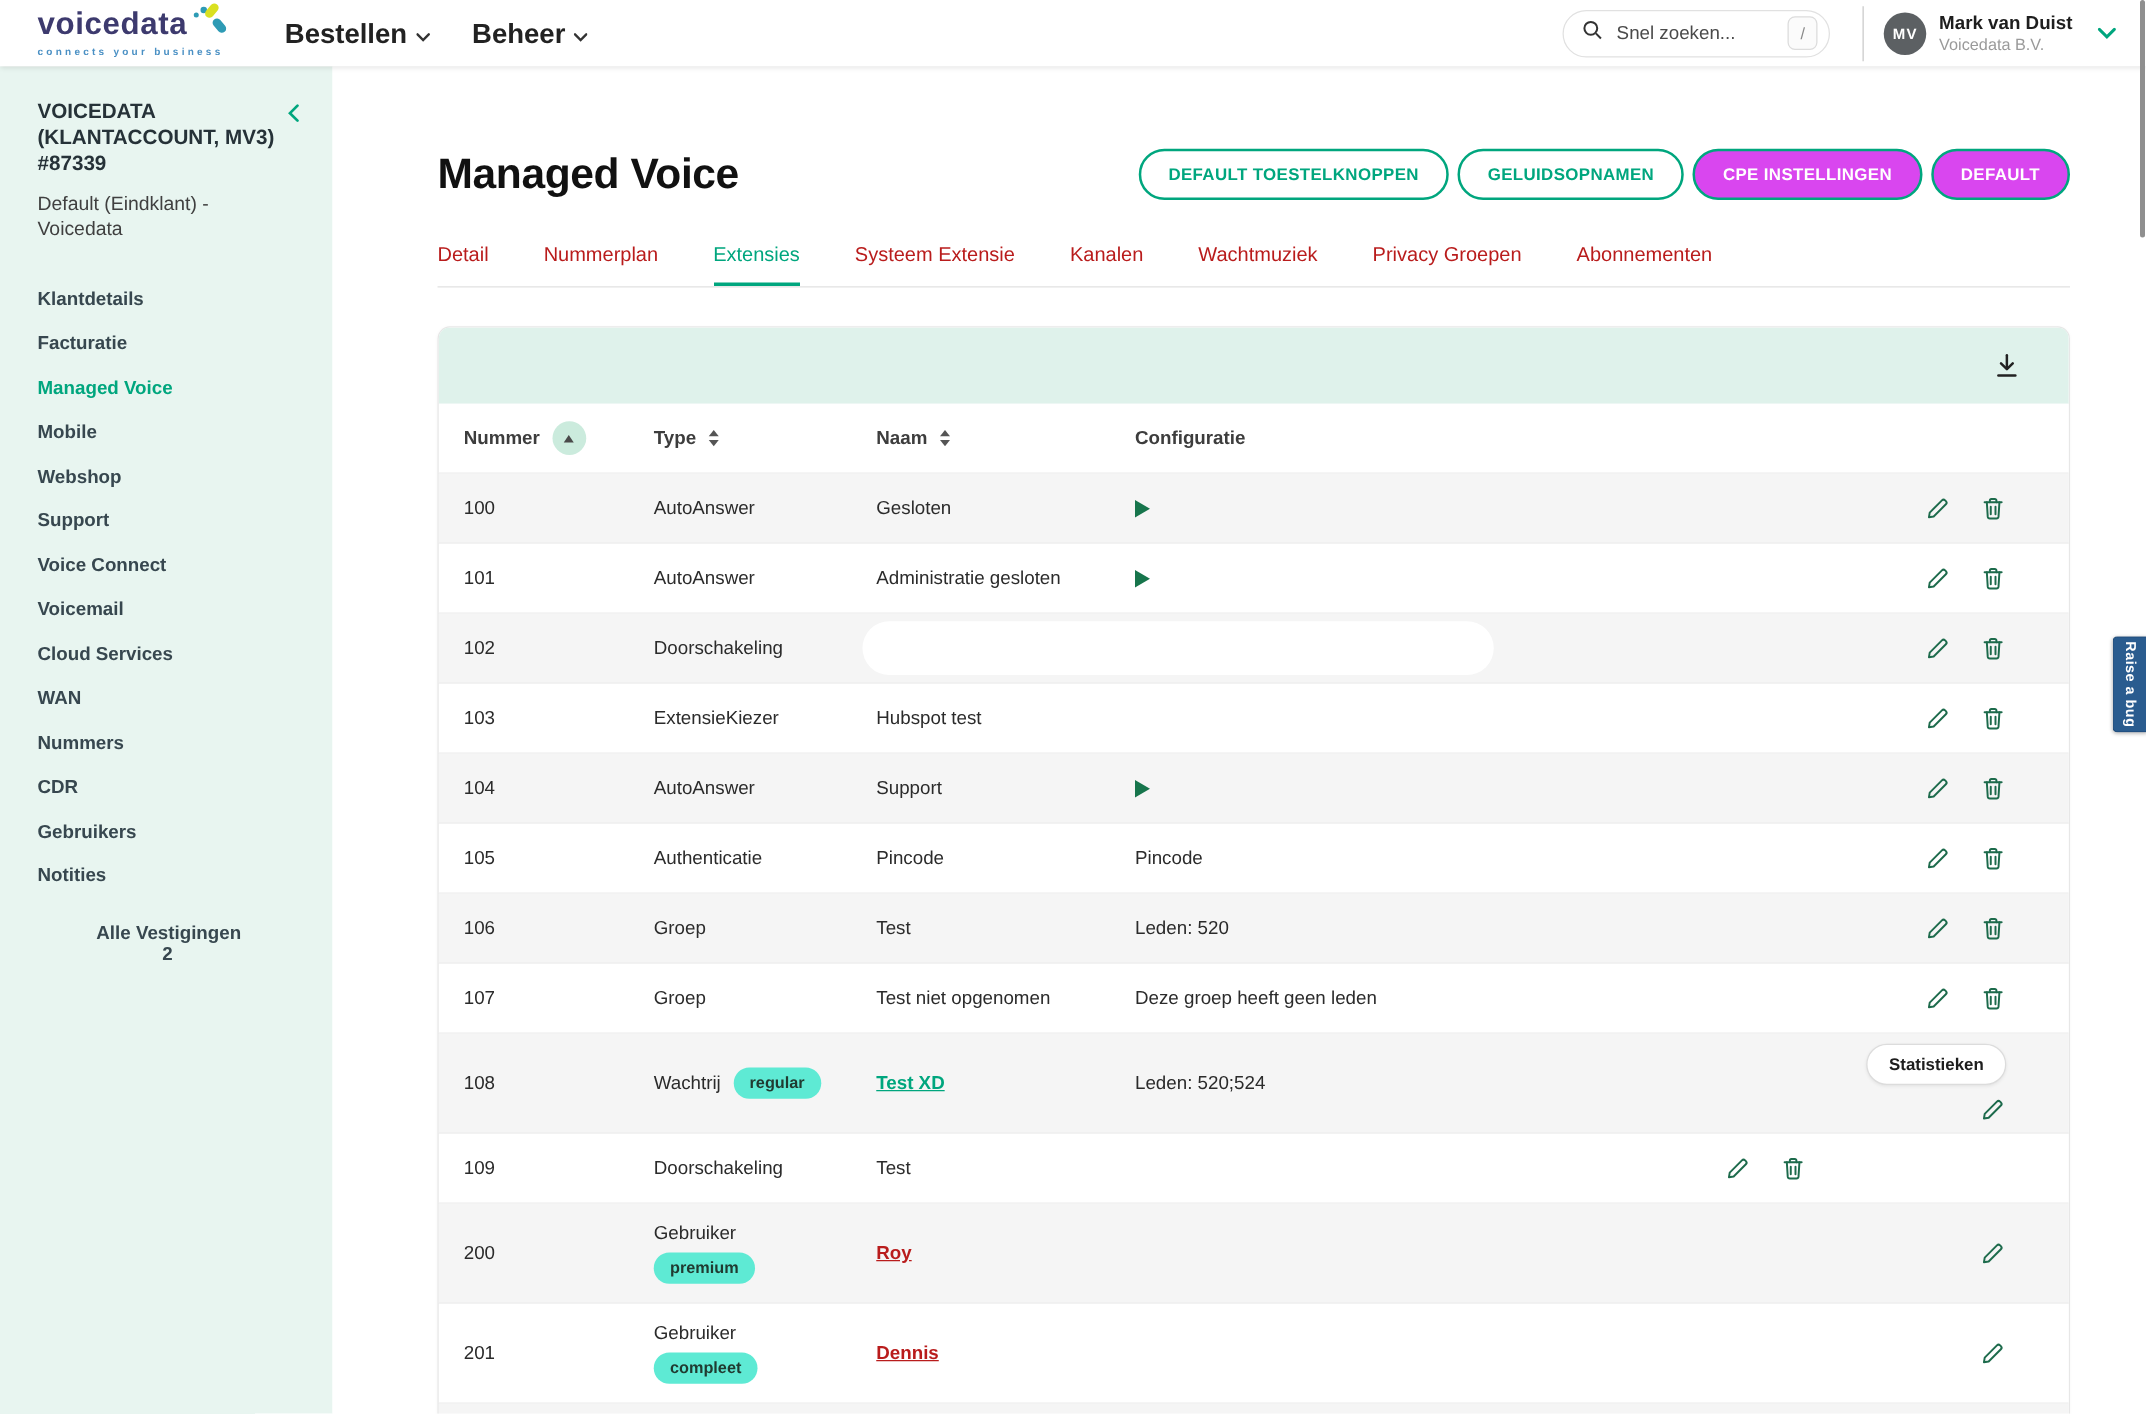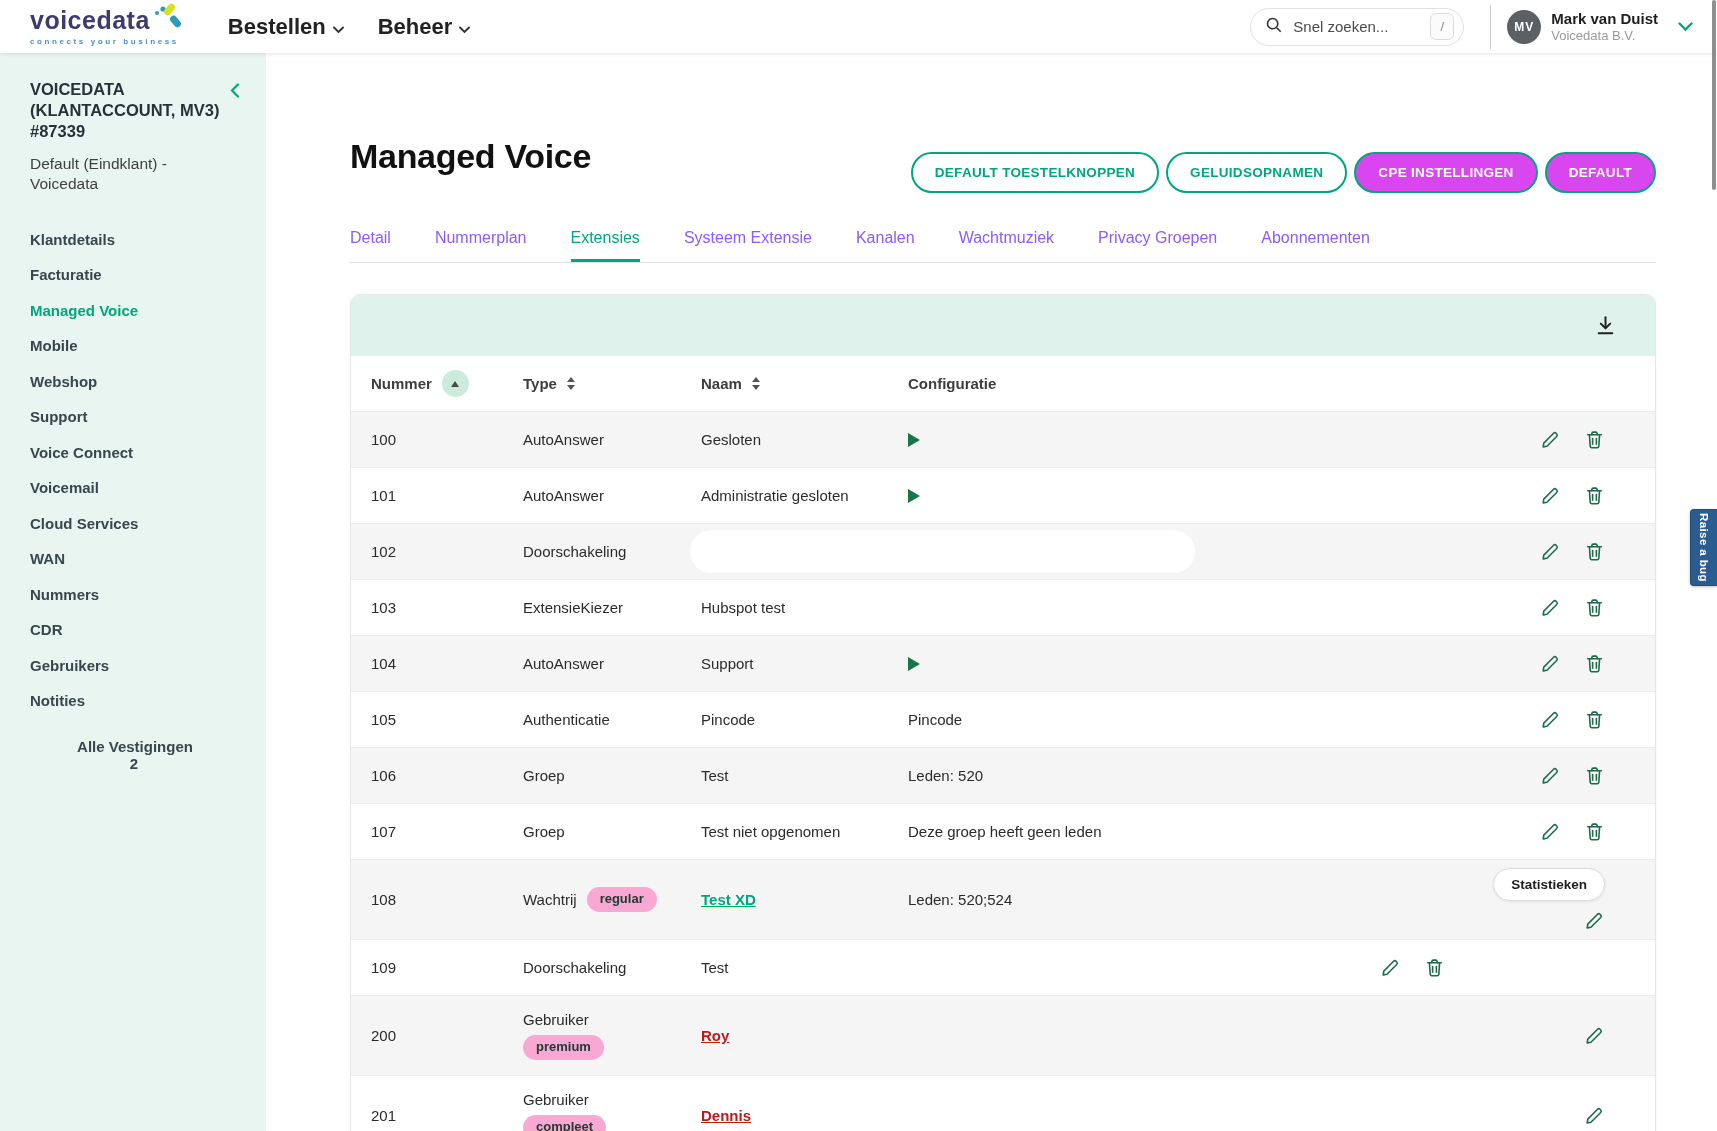--- a/index.html
+++ b/index.html
@@ -44,26 +44,26 @@
   .side-footer-label { font-size:15px; font-weight:700; color:#37474F; }
   .side-footer-count { font-size:15px; font-weight:700; color:#37474F; margin-right:2px; }
 
   
   .main { position:absolute; top:53px; left:266px; width:1451px; height:1078px; background:#fff;
           padding:66px 61px 0 84px; }
   .title-row { display:flex; align-items:center; }
   .page-title { font-size:34px; font-weight:800; color:#111; letter-spacing:-.3px; }
   .btn-row { margin-left:auto; display:flex; gap:7px; }
   .pill-btn { height:41px; border-radius:21px; font-family:"Liberation Sans",sans-serif; font-size:13.5px; font-weight:700;
-              letter-spacing:.3px; padding:0 22px; cursor:pointer; white-space:nowrap;margin-top:33px; }
+              letter-spacing:.3px; padding:0 22px; cursor:pointer; white-space:nowrap; }
   .pill-btn.outline { background:#fff; border:2px solid #00A67E; color:#00A67E; }
   .pill-btn.solid { background:#d946ef; border:2px solid #00A67E; color:#fff; }
 
   .tabs { margin-top:36px; display:flex; gap:44px; border-bottom:1px solid #e1e1e1; }
-  .tab { font-size:16px; color:#8b5cf6; padding-bottom:15px; cursor:pointer; }
+  .tab { font-size:16px; color:#b91c1c; padding-bottom:15px; cursor:pointer; }
   .tab.active { color:#00A67E; box-shadow:inset 0 -3px 0 #00A67E; }
 
   
   .card { margin-top:31px; width:1306px; border:1px solid #e7e7e7; border-radius:10px; background:#fff;
           box-shadow:0 1px 3px rgba(0,0,0,.04); overflow:hidden; }
   .card-band { height:61px; background:#DFF2EB; display:flex; align-items:center; justify-content:flex-end; padding-right:38px; }
   .dl-btn { cursor:pointer; display:flex; }
 
   .thead, .trow { display:grid; grid-template-columns:152px 178px 207px 1fr 160px; padding-left:20px; align-items:center; }
   .thead { height:56px; font-size:15px; font-weight:700; color:#3d3d3d; background:#fff; border-bottom:1px solid #ececec; }
@@ -73,21 +73,21 @@
   .sort-both { display:flex; flex-direction:column; gap:3px; }
   .sort-both .u { width:0;height:0;border-left:4px solid transparent;border-right:4px solid transparent;border-bottom:5.5px solid #555; }
   .sort-both .d { width:0;height:0;border-left:4px solid transparent;border-right:4px solid transparent;border-top:5.5px solid #555; }
 
   .trow { min-height:56px; position:relative; border-bottom:1px solid #ececec; font-size:15px; color:#2b2b2b; background:#fff; }
   .rows .trow:nth-child(odd) { background:#F5F5F5; }
   .trow.tall { min-height:80px; }
   .cell { display:flex; align-items:center; }
   .c-type { gap:10px; }
   .c-type.below { flex-direction:column; align-items:flex-start; justify-content:center; gap:7px; }
-  .badge { background:#f9a8d4; color:#203b31; font-size:13px; font-weight:700; padding:5px 13px; border-radius:15px; line-height:1.1; }
+  .badge { background:#5eead4; color:#203b31; font-size:13px; font-weight:700; padding:5px 13px; border-radius:15px; line-height:1.1; }
   .naam-link { font-weight:700; text-decoration:underline; cursor:pointer; }
   .naam-link.green { color:#00A67E; }
   .naam-link.purple { color:#b91c1c; }
   .play { width:0; height:0; border-left:12px solid #17754C; border-top:7px solid transparent; border-bottom:7px solid transparent; cursor:pointer; }
   .c-config { gap:10px; }
   .c-actions { justify-content:flex-end; gap:23px; padding-right:50px; }
   .c-actions.stacked { flex-direction:column; align-items:flex-end; justify-content:center; gap:9px; }
   .icon-btn { cursor:pointer; display:flex; }
   .stat-btn { background:#fff; border:1px solid #dcdcdc; border-radius:18px; padding:8px 17px; font-family:"Liberation Sans",sans-serif;
               font-size:13.5px; font-weight:700; color:#1e1e1e; cursor:pointer; box-shadow:0 1px 3px rgba(0,0,0,.08); white-space:nowrap; }

